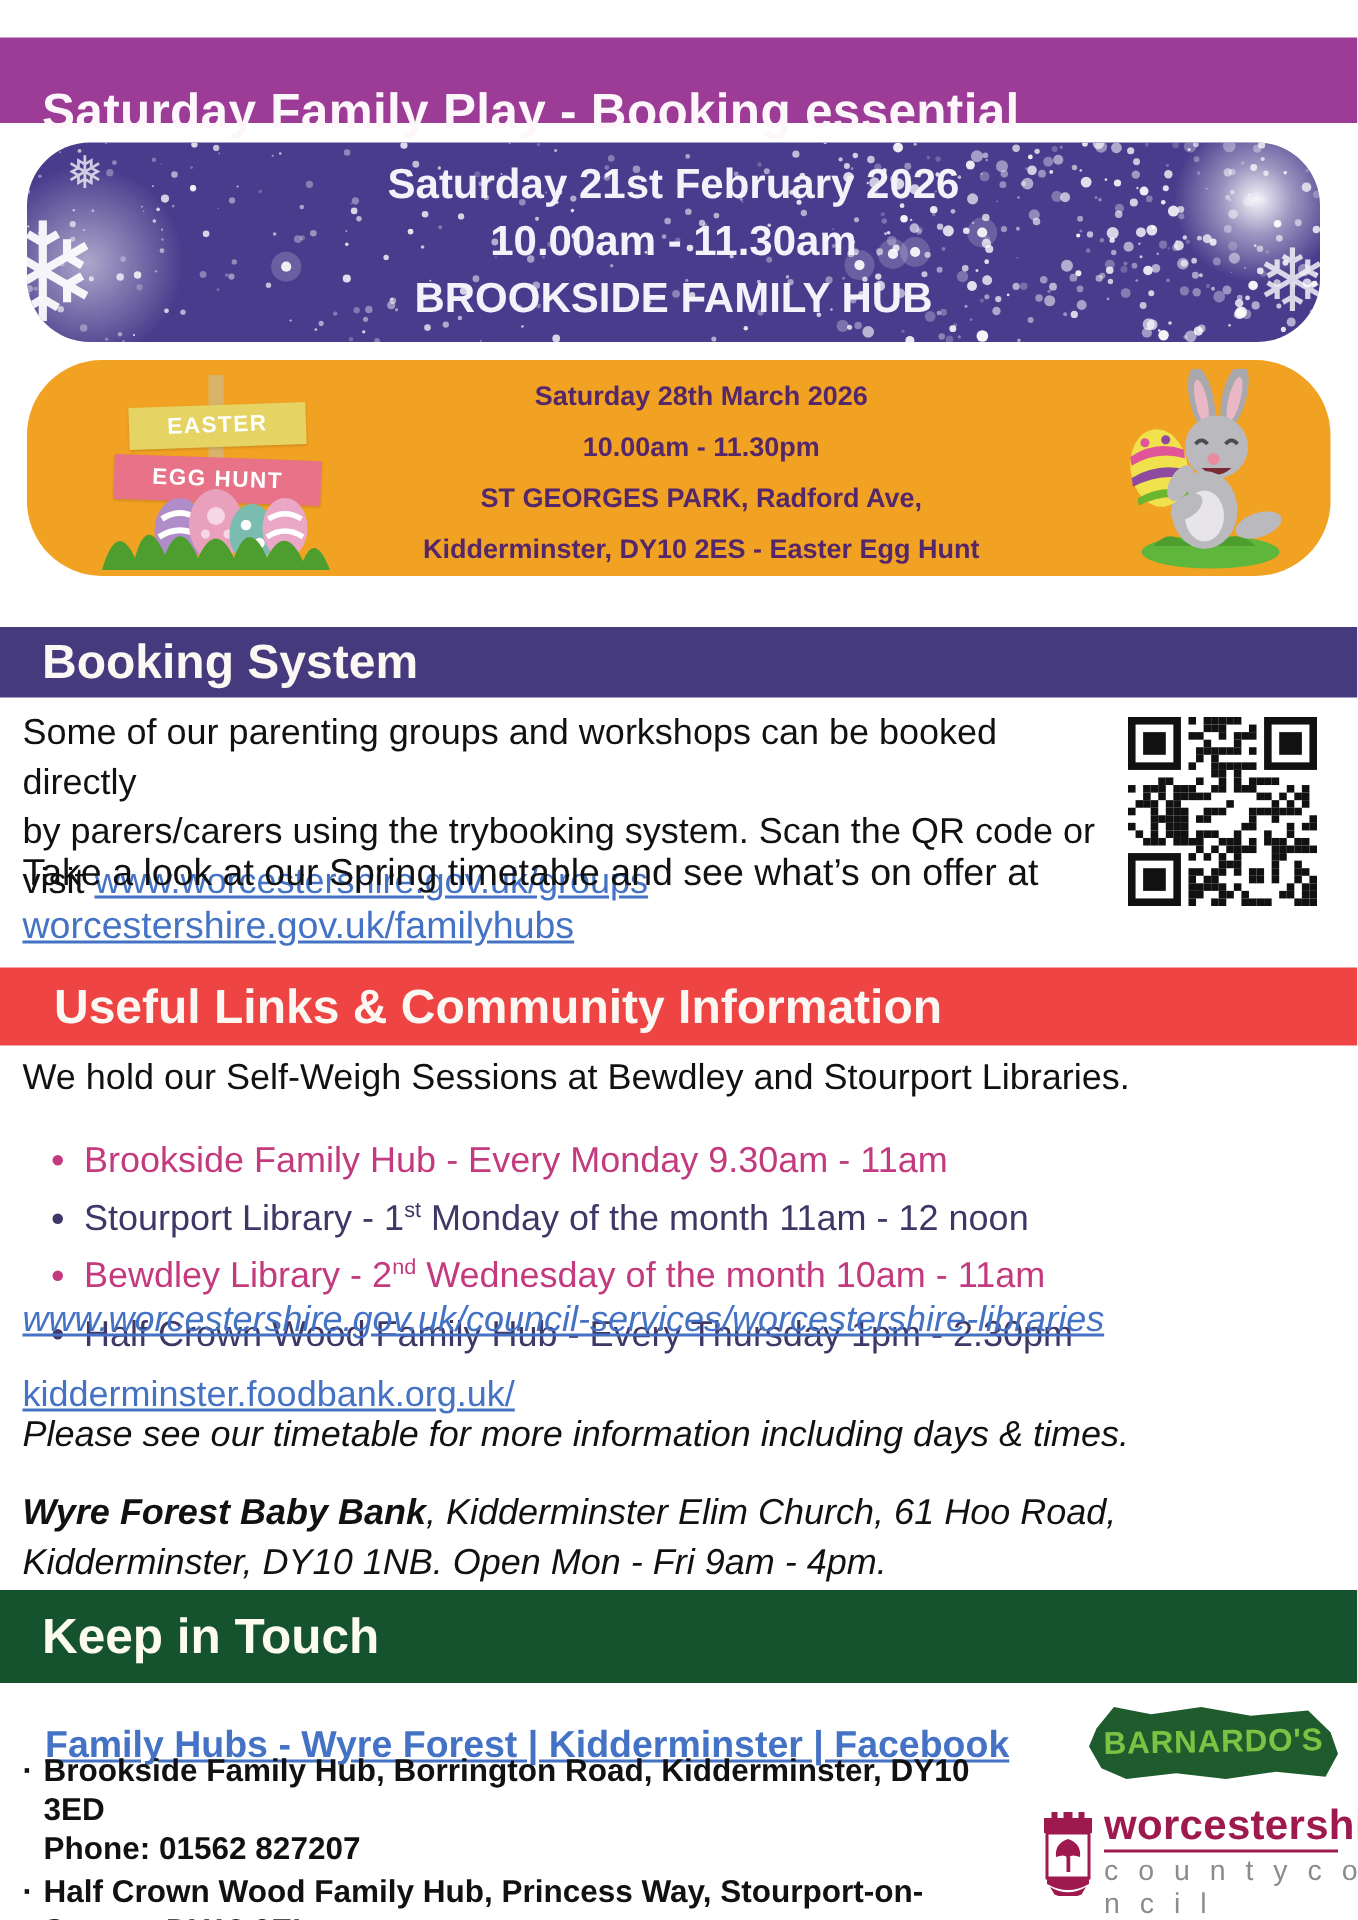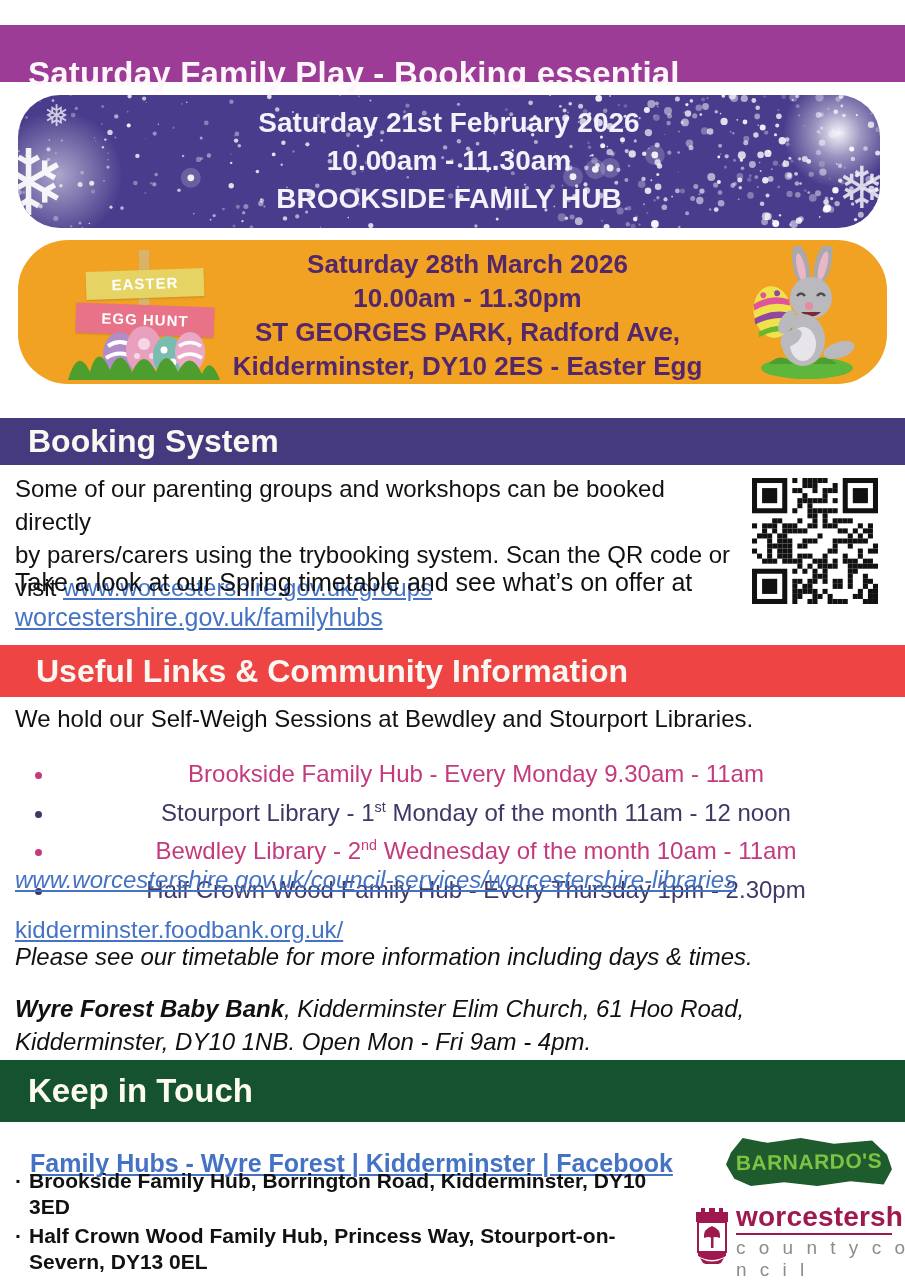--- a/index.html
+++ b/index.html
@@ -31,21 +31,21 @@
   .flake.small-left{left:26px;top:6px;font-size:30px;opacity:.8;}
   .flake.right1{right:-6px;top:64px;font-size:58px;opacity:.85;}
   .winter-text{position:relative;z-index:2;padding-top:9px;}
   .winter-text div{color:#f4f1fb;font-size:28px;font-weight:bold;line-height:38px;}
   
   .easter-banner{
     position:absolute;left:18px;top:240px;width:869px;height:144px;border-radius:50px;
     background:#f2a222;overflow:hidden;
   }
   .easter-text{position:absolute;left:185px;right:155px;top:7px;text-align:center;}
-  .easter-text div{color:#54276a;font-size:26px;font-weight:bold;line-height:34px;}
+  .easter-text div{color:#54276a;font-size:18px;font-weight:bold;line-height:34px;}
   .easter-sign{position:absolute;left:40px;top:10px;width:170px;height:130px;}
   .easter-sign .post{position:absolute;left:81px;top:0;width:10px;height:118px;background:#d9b36a;}
   .sign-plate{position:absolute;text-align:center;font-weight:bold;color:#fff;
     box-shadow:0 1px 2px rgba(0,0,0,.15);}
   .sign-easter{left:28px;top:20px;width:118px;height:28px;line-height:28px;background:#e5d364;
     font-size:15px;letter-spacing:1px;transform:rotate(-2deg);}
   .sign-egghunt{left:18px;top:55px;width:138px;height:30px;line-height:30px;background:#e87287;
     font-size:15px;letter-spacing:1px;transform:rotate(2deg);}
   .easter-bunny{position:absolute;right:18px;top:6px;width:130px;height:134px;}
   
@@ -56,21 +56,21 @@
   .section-bar .bar-title{color:#fbf7f2;font-size:32px;font-weight:bold;}
   .bar-amber .bar-title{color:#fdfaef;font-size:33px;}
   
   .booking-body{position:absolute;left:15px;top:472px;width:720px;font-size:24px;line-height:33px;color:#111;}
   .booking-para2{position:absolute;left:15px;top:565px;width:720px;font-size:25px;line-height:35px;color:#111;}
   a.doclink{color:#4472c4;text-decoration:underline;cursor:pointer;}
   .qr{position:absolute;left:752px;top:478px;width:126px;height:126px;background:#fff;}
   
   .useful-intro{position:absolute;left:15px;top:705px;width:860px;font-size:24px;color:#111;}
   .useful-list{position:absolute;left:30px;top:752px;width:840px;margin:0;padding-left:26px;
-    font-size:24px;line-height:32.5px;text-align:center;}
+    font-size:24px;line-height:32.5px;}
   .useful-list li{margin:0;padding:0;}
   .li-pink{color:#c33b7e;}
   .li-navy{color:#3e3866;}
   .useful-list sup{font-size:60%;}
   .link-libraries{position:absolute;left:15px;top:866px;font-size:24px;font-style:italic;}
   .link-foodbank{position:absolute;left:15px;top:916px;font-size:24px;}
   .note-italic{position:absolute;left:15px;top:943px;width:860px;font-size:24px;font-style:italic;color:#111;}
   .babybank{position:absolute;left:15px;top:992px;width:868px;font-size:24px;line-height:33px;
     font-style:italic;color:#111;}
   .babybank .bb-name{font-weight:bold;}
@@ -925,20 +925,21 @@
     <a class="bb-email">babybank@kidderminsterelim.com</a>
   </div>
 
   <div class="section-bar bar-amber">
     <span class="bar-title">Keep in Touch</span>
   </div>
   <div class="fb-link"><a class="doclink">Family Hubs - Wyre Forest | Kidderminster | Facebook</a></div>
   <div class="addresses">
     <div class="addr-item">
       <div>Brookside Family Hub, Borrington Road, Kidderminster, DY10 3ED</div>
+      <div>Phone: 01562 827207</div>
     </div>
     <div class="addr-item">
       <div>Half Crown Wood Family Hub, Princess Way, Stourport-on-Severn, DY13 0EL</div>
 
     </div>
   </div>
 
   <div class="barnardos">
     <div class="blob"></div>
     <div class="wordmark">BARNARDO'S</div>

